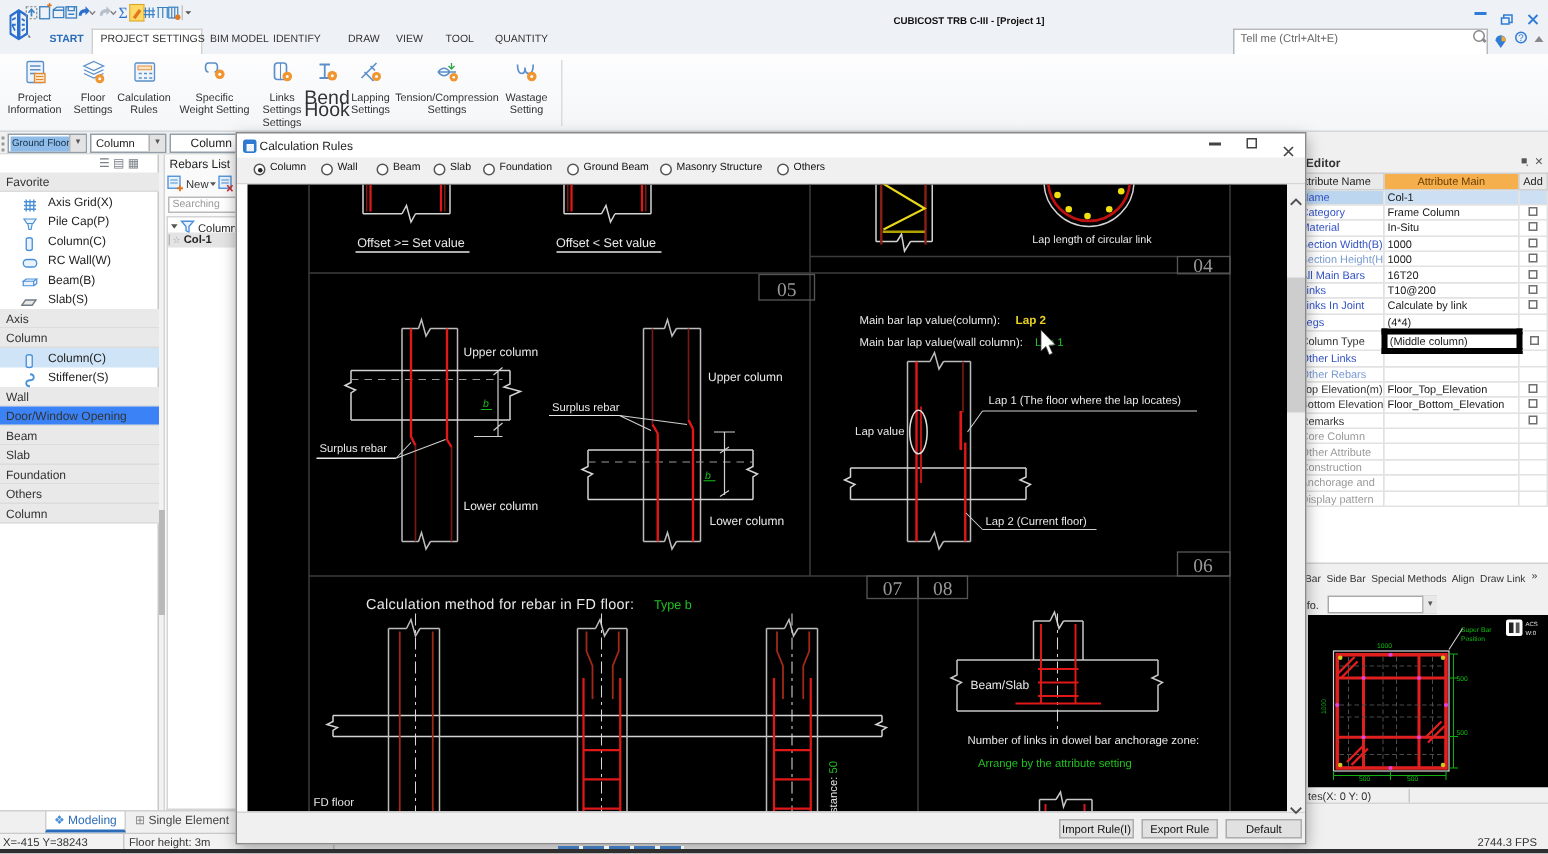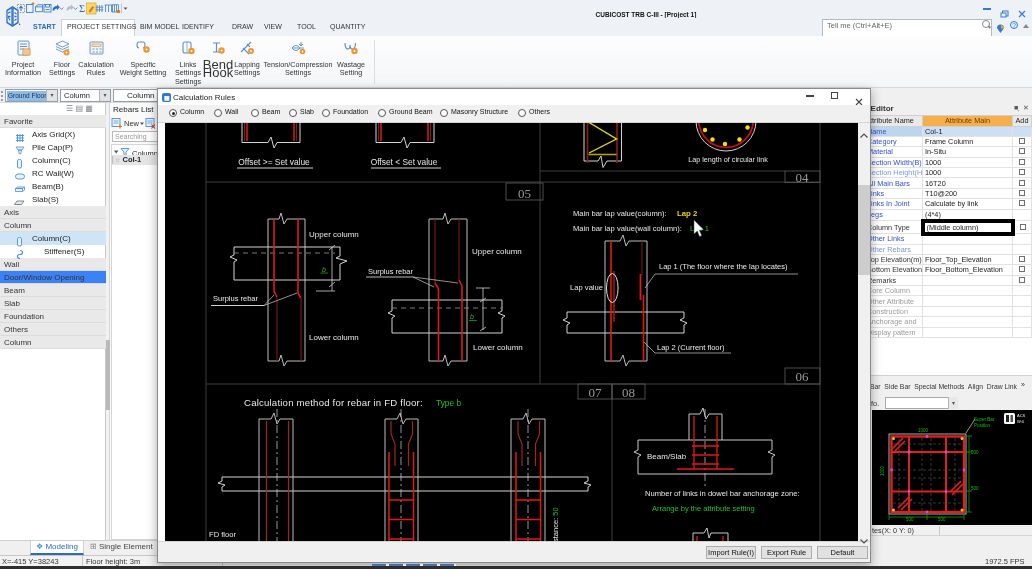--- a/index.html
+++ b/index.html
@@ -191,21 +191,21 @@
     <div class="abs" style="left:0;top:193px;width:106px;height:13px;font-size:8px;color:#222;line-height:13px;padding-left:32px;z-index:2;">Slab(S)</div>
     <div class="abs" style="left:14px;top:194px;width:12px;height:12px;z-index:3;"><svg width="12" height="11" viewBox="0 0 12 11">
         <path d="M3 4 h7 l-2.5 3.5 h-7 Z" fill="#e8e8e8" stroke="#707a84" stroke-width="0.9"></path>
       </svg></div>
     <div class="abs" style="left:0;top:206px;width:106px;height:13px;background:#e9e9e9;border-bottom:1px solid #dcdcdc;font-size:8px;color:#333;line-height:13px;padding-left:4px;z-index:2;">Axis</div>
     <div class="abs" style="left:0;top:219px;width:106px;height:13px;background:#e9e9e9;border-bottom:1px solid #dcdcdc;font-size:8px;color:#333;line-height:13px;padding-left:4px;z-index:2;">Column</div>
     <div class="abs" style="left:0;top:232px;width:106px;height:13px;background:#cfe4f7;font-size:8px;color:#222;line-height:13px;padding-left:32px;z-index:2;">Column(C)</div>
     <div class="abs" style="left:14px;top:233px;width:12px;height:12px;z-index:3;"><svg width="12" height="11" viewBox="0 0 12 11">
         <path d="M3.5 2.5 q0 -1 2 -1 t2 1 v6.5 q0 1 -2 1 t-2 -1 Z" fill="#eaf2fb" stroke="#4a90d9" stroke-width="0.9"></path>
       </svg></div>
-    <div class="abs" style="left:0;top:245px;width:106px;height:13px;font-size:8px;color:#222;line-height:13px;padding-left:44px;z-index:2;">Stiffener(S)</div>
+    <div class="abs" style="left:0;top:245px;width:106px;height:13px;font-size:8px;color:#222;line-height:13px;padding-left:32px;z-index:2;">Stiffener(S)</div>
     <div class="abs" style="left:14px;top:246px;width:12px;height:12px;z-index:3;"><svg width="12" height="11" viewBox="0 0 12 11">
         <path d="M6 1.5 q2.5 0 2.5 2 t-2.5 2 t-2.5 2 t2.5 2" fill="none" stroke="#4a90d9" stroke-width="1.2"></path>
       </svg></div>
     <div class="abs" style="left:0;top:258px;width:106px;height:13px;background:#e9e9e9;border-bottom:1px solid #dcdcdc;font-size:8px;color:#333;line-height:13px;padding-left:4px;z-index:2;">Wall</div>
     <div class="abs" style="left:0;top:271px;width:106px;height:13px;background:#3b82f6;border-bottom:1px solid #dcdcdc;font-size:8px;color:#333;line-height:13px;padding-left:4px;z-index:2;">Door/Window Opening</div>
     <div class="abs" style="left:0;top:284px;width:106px;height:13px;background:#e9e9e9;border-bottom:1px solid #dcdcdc;font-size:8px;color:#333;line-height:13px;padding-left:4px;z-index:2;">Beam</div>
     <div class="abs" style="left:0;top:297px;width:106px;height:13px;background:#e9e9e9;border-bottom:1px solid #dcdcdc;font-size:8px;color:#333;line-height:13px;padding-left:4px;z-index:2;">Slab</div>
     <div class="abs" style="left:0;top:310px;width:106px;height:13px;background:#e9e9e9;border-bottom:1px solid #dcdcdc;font-size:8px;color:#333;line-height:13px;padding-left:4px;z-index:2;">Foundation</div>
     <div class="abs" style="left:0;top:323px;width:106px;height:13px;background:#e9e9e9;border-bottom:1px solid #dcdcdc;font-size:8px;color:#333;line-height:13px;padding-left:4px;z-index:2;">Others</div>
     <div class="abs" style="left:0;top:336px;width:106px;height:13px;background:#e9e9e9;border-bottom:1px solid #dcdcdc;font-size:8px;color:#333;line-height:13px;padding-left:4px;z-index:2;">Column</div>
@@ -243,21 +243,21 @@
 <div class="abs botttabs"></div>
 <div class="abs" style="left:30px;top:540px;width:54px;height:15px;background:#fff;border:1px solid #d0d0d0;border-bottom:2px solid #2b6cb8;z-index:6;"></div>
 <div class="abs" style="left:36px;top:542px;z-index:7;font-size:8px;color:#2b6cb8;"><span style="color:#4a90d9;">❖</span> Modeling</div>
 <div class="abs" style="left:90px;top:542px;z-index:7;font-size:8px;color:#444;"><span style="color:#888;">⊞</span> Single Element</div>
 <div class="abs statusbar"></div>
 <div class="abs" style="left:2px;top:557px;font-size:7.5px;color:#333;z-index:6;">X=-415 Y=38243</div>
 <div class="abs" style="left:86px;top:557px;font-size:7.5px;color:#333;z-index:6;">Floor height: 3m</div>
 <div class="abs" style="left:82px;top:556px;width:1px;height:10px;background:#c8c8c8;z-index:6;"></div>
 <div class="abs" style="left:222px;top:556px;width:1px;height:10px;background:#c8c8c8;z-index:6;"></div>
 <div class="abs" style="left:372px;top:563.5px;width:84px;height:3px;z-index:20;background:repeating-linear-gradient(90deg,#3f74b5 0 14px,#f2f2f2 14px 17px);"></div>
-<div class="abs" style="left:985px;top:557px;font-size:7.5px;color:#333;z-index:6;">1972.5 FPS</div>
+<div class="abs" style="left:985px;top:557px;font-size:7.5px;color:#333;z-index:6;">2744.3 FPS</div>
 <div class="abs bbar"></div>
 
 <div class="abs rpanel"></div>
 <div class="abs" style="left:835px;top:104px;font-size:8px;font-weight:bold;color:#333;z-index:2;">Attribute Editor</div>
 <div class="abs" style="left:1014px;top:104px;font-size:7px;color:#555;z-index:2;">■͙</div>
 <div class="abs" style="left:1023px;top:104px;font-size:7px;color:#555;z-index:2;">✕</div>
 <div class="abs" id="atable" style="left:856px;top:115px;width:176px;z-index:2;font-size:7.3px;">
     <table style="border-collapse:collapse;width:176px;table-layout:fixed;font-size:7.3px;">
       <tbody>
         <tr style="height:10.5px;">

